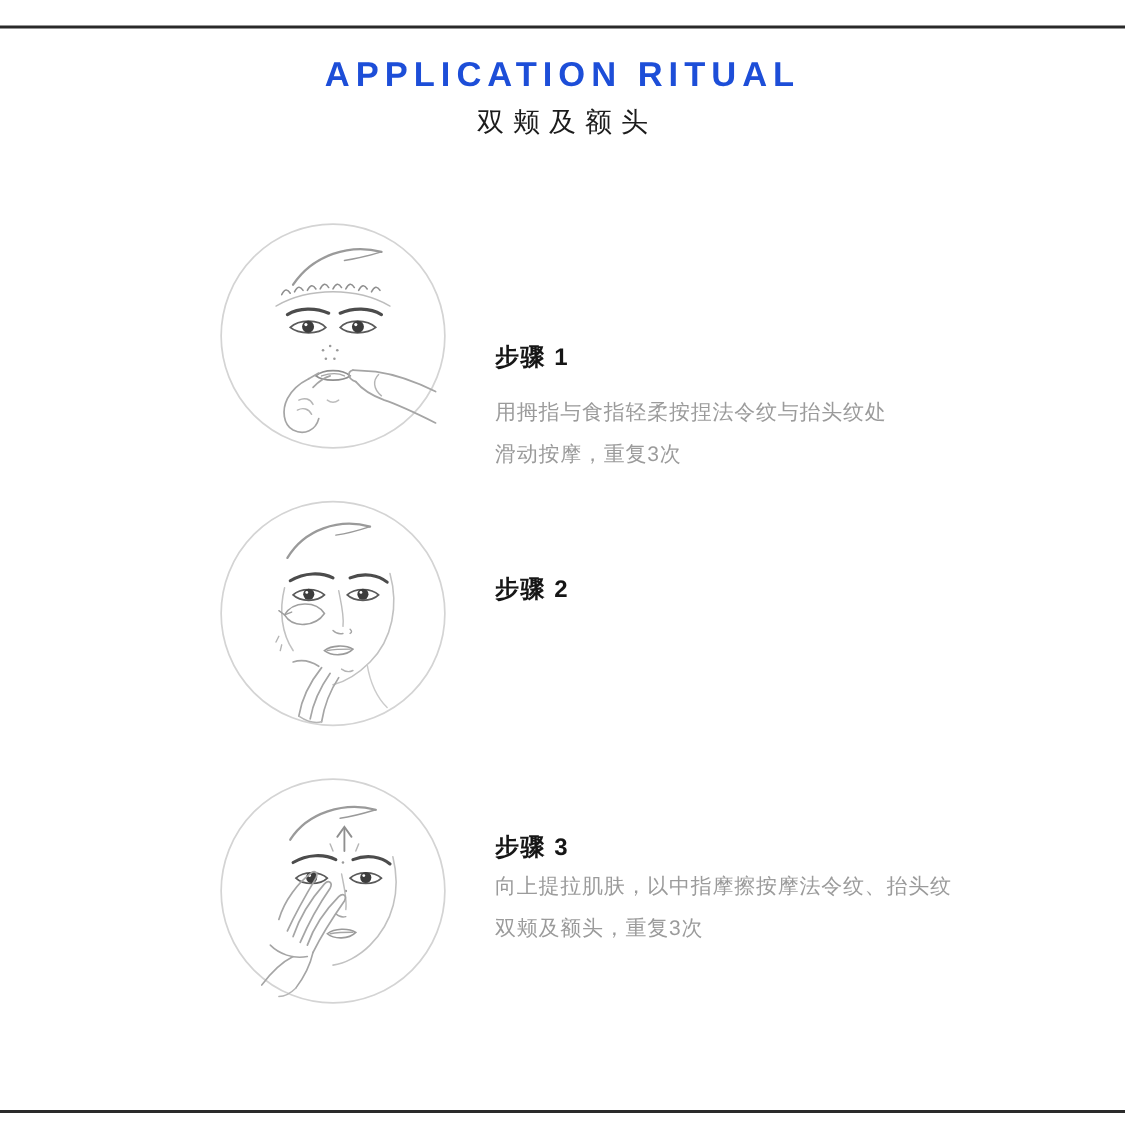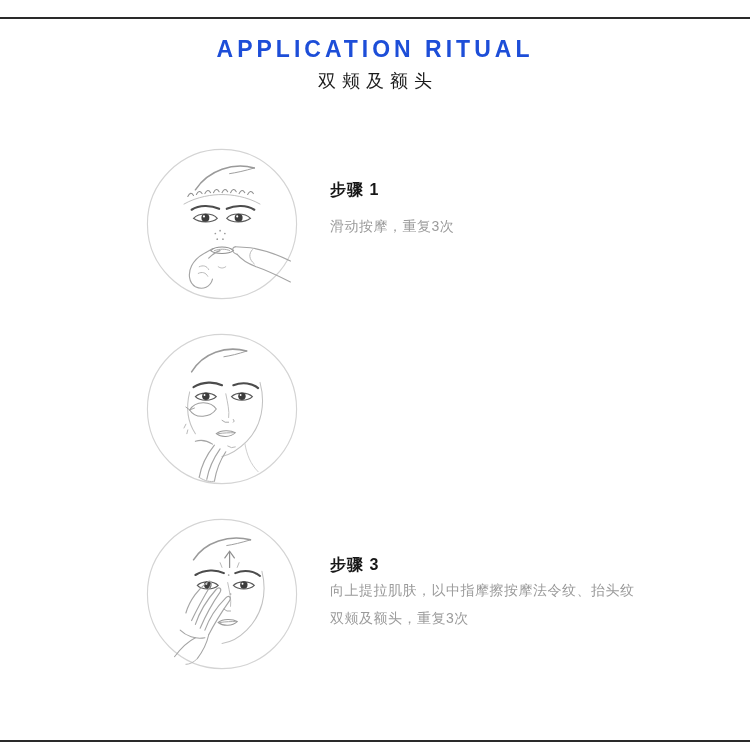--- a/index.html
+++ b/index.html
@@ -68,21 +68,21 @@
     line-height: 28px;
     color: #9b9b9b;
     letter-spacing: 0.5px;
   }
   .c1 { top: 148px; }
   .c2 { top: 333px; }
   .c3 { top: 518px; }
   .t1 { top: 180px; }
   .t2 { top: 383px; }
   .t3 { top: 555px; }
-  .t1 .step-label { margin-bottom: 11px; }
+  .t1 .step-label { margin-bottom: 11px; margin-top: 48px; }
   .t2 .step-label { margin-bottom: 13px; }
 </style>
 </head>
 <body>
 
 <div class="page">
 
   <div class="rule top"></div>
 
   <div class="title">APPLICATION RITUAL</div>
@@ -133,20 +133,21 @@
         <path d="M94,104 C90,105 90,110 96,112" stroke="#a5a5a5" stroke-width="1.2"></path>
         <path d="M112,107 C108,111 108,117 114,122" stroke="#b5b5b5" stroke-width="1"></path>
 
         <path d="M76,125 q4,3 8,0" stroke="#bdbdbd" stroke-width="1"></path>
       </g>
     </svg>
   </div>
 
   <div class="step-text t1">
     <div class="step-label">步骤 1</div>
+    <div class="step-line">用拇指与食指轻柔按捏法令纹与抬头纹处</div>
     <div class="step-line">滑动按摩，重复3次</div>
   </div>
 
   <div class="step-circle c2">
     <svg viewBox="0 0 160 160">
       <circle cx="80" cy="80" r="78.5" fill="none" stroke="#d4d4d4" stroke-width="1.2"></circle>
       <g fill="none" stroke-linecap="round">
 
         <path d="M106,19 C84,13 60,21 48,41" stroke="#9a9a9a" stroke-width="1.6"></path>
         <path d="M106,19 C97,22 89,24 82,25" stroke="#9a9a9a" stroke-width="1"></path>
@@ -182,20 +183,21 @@
         <path d="M78,122 C71,132 66,143 64,154" stroke="#a5a5a5" stroke-width="1.2"></path>
         <path d="M84,125 C78,134 74,144 72,156" stroke="#a5a5a5" stroke-width="1.2"></path>
         <path d="M70,117 C64,113 58,112 52,114" stroke="#a5a5a5" stroke-width="1.2"></path>
         <path d="M86,119 q4,3 8,1" stroke="#b5b5b5" stroke-width="1"></path>
         <path d="M56,152 C62,156 68,157 72,156" stroke="#b5b5b5" stroke-width="1"></path>
       </g>
     </svg>
   </div>
 
   <div class="step-text t2">
+    <div class="step-label">步骤 2</div>
   </div>
 
   <div class="step-circle c3">
     <svg viewBox="0 0 160 160">
       <circle cx="80" cy="80" r="78.5" fill="none" stroke="#d4d4d4" stroke-width="1.2"></circle>
       <g fill="none" stroke-linecap="round">
 
         <path d="M110,23 C88,17 62,25 50,44" stroke="#9a9a9a" stroke-width="1.6"></path>
         <path d="M110,23 C100,26 92,28 85,29" stroke="#9a9a9a" stroke-width="1"></path>
 

